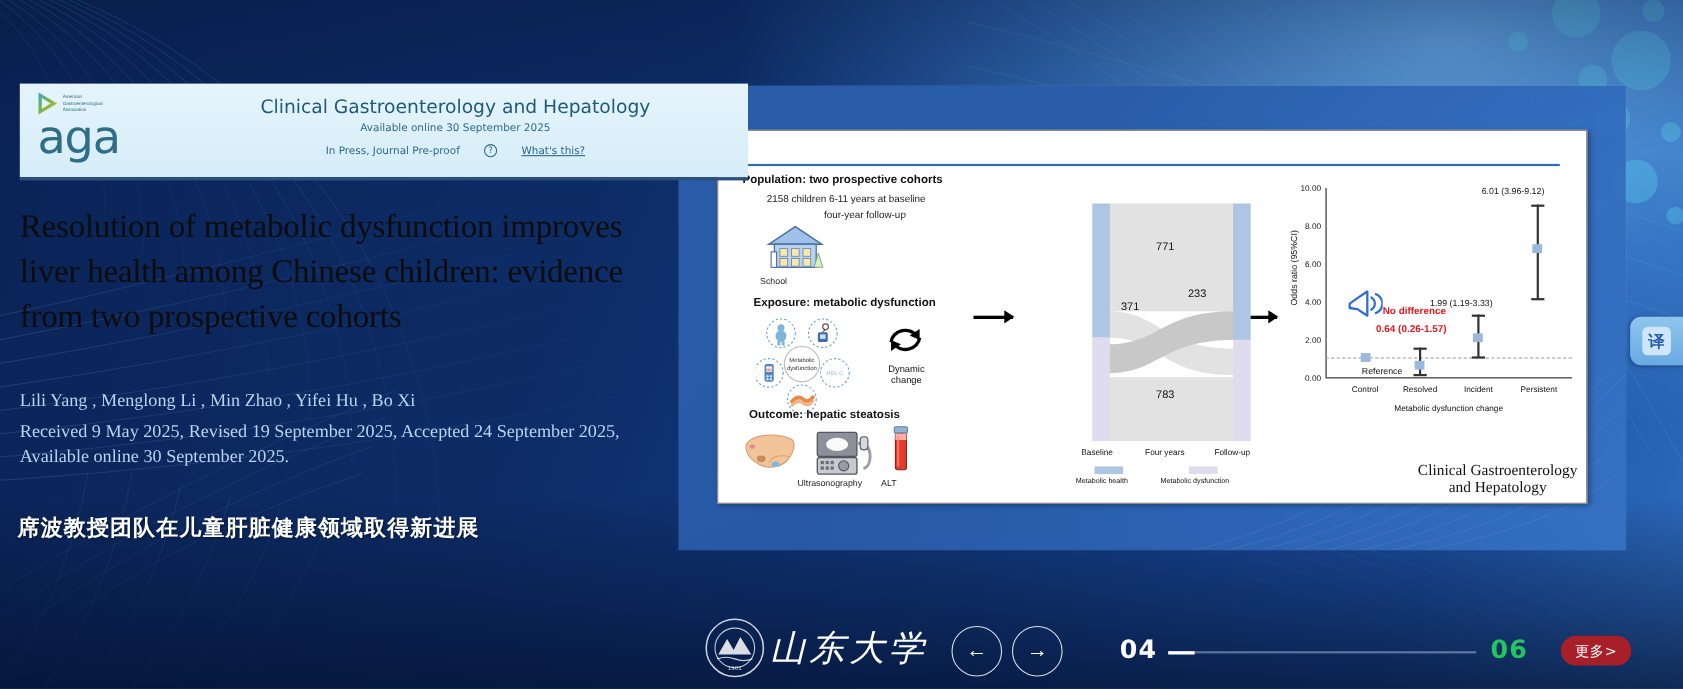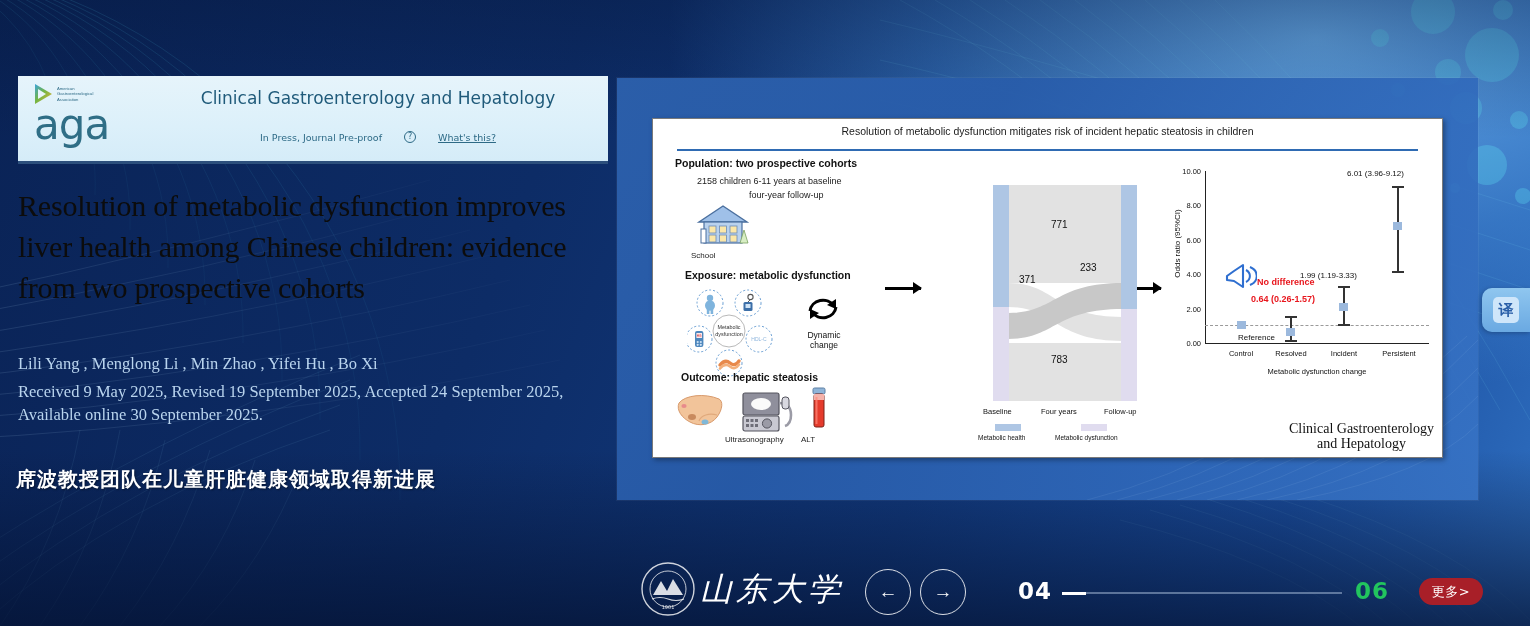--- a/index.html
+++ b/index.html
@@ -93,21 +93,21 @@
   .fx-ci   { position:absolute; width:1.5px; background:#333; }
   .fx-cap  { position:absolute; height:1.5px; background:#333; }
 
   #ga-journal {
     position:absolute; right:8px; bottom:6px; text-align:center;
     font-family:"Liberation Serif", serif; font-size:14px; color:#111; line-height:1.08;
   }
 
   
   #aga-card {
-    position:absolute; left:18px; top:76px; width:590px; height:88px;
+    position:absolute; left:18px; top:76px; width:662px; height:88px;
     background: linear-gradient(180deg,#e6f4fb 0%, #dcf0fa 60%, #d5ecf8 100%);
     border-bottom: 3px solid #2c4f7c;
   }
   #aga-logo { position:absolute; left:14px; top:6px; width:110px; height:74px; }
   #aga-jtitle {
     position:absolute; left:140px; right:10px; top:12px;
     text-align:center; font-size:17px; color:#1f5a7a;
     font-family:"DejaVu Sans", sans-serif;
   }
   #aga-online {
@@ -318,21 +318,20 @@
       <path d="M560,422 Q715,386 850,258"></path>
       <path d="M590,422 Q740,388 861,262"></path>
       <path d="M620,422 Q765,390 861,290"></path>
       <path d="M650,422 Q790,392 861,318"></path>
       <path d="M680,422 Q812,396 861,346"></path>
     </g>
   </svg>
 </div>
 
 <div id="ga-card">
-  <div id="ga-title">Resolution of metabolic dysfunction mitigates risk of incident hepatic steatosis in children</div>
   <div id="ga-rule"></div>
 
   <div class="ga-head" style="left:22px; top:38px;">Population: two prospective cohorts</div>
   <div class="ga-sub" style="left:44px; top:57px;">2158 children 6-11 years at baseline</div>
   <div class="ga-sub" style="left:96px; top:71px;">four-year follow-up</div>
 
   <svg class="school" style="left:42px; top:84px;" width="56" height="46" viewBox="0 0 56 46">
     <polygon points="28,3 52,19 4,19" fill="#9fc0e8" stroke="#4a6f9e" stroke-width="1.4"></polygon>
     <rect x="9" y="19" width="38" height="21" fill="#b9d2ee" stroke="#4a6f9e" stroke-width="1.2"></rect>
     <rect x="14" y="23" width="7" height="7" fill="#fbe7a8" stroke="#6b8bb5" stroke-width=".8"></rect>
@@ -538,20 +537,21 @@
       </linearGradient>
     </defs>
     <polygon points="3,2 3,22 20,12" fill="url(#agaTri)"></polygon>
     <polygon points="6,7 6,17 14,12" fill="#e8f4fb"></polygon>
     <text x="25" y="7.5" font-size="4.2" fill="#2d6a86" font-family="Liberation Sans, sans-serif">American</text>
     <text x="25" y="13" font-size="4.2" fill="#2d6a86" font-family="Liberation Sans, sans-serif">Gastroenterological</text>
     <text x="25" y="18.5" font-size="4.2" fill="#2d6a86" font-family="Liberation Sans, sans-serif">Association</text>
     <text x="2" y="57" font-size="42" fill="#2f6e86" font-family="DejaVu Sans, sans-serif" letter-spacing="-1">aga</text>
   </svg>
   <div id="aga-jtitle">Clinical Gastroenterology and Hepatology</div>
+  <div id="aga-online">Available online 30 September 2025</div>
   <div id="aga-row3">
     <span>In Press, Journal Pre-proof</span>
     <span class="qmark">?</span>
     <span id="aga-whatsthis">What's this?</span>
   </div>
 </div>
 
 <div id="paper-title">Resolution of metabolic dysfunction improves liver health among Chinese children: evidence from two prospective cohorts</div>
 <div id="paper-authors">Lili Yang , Menglong Li , Min Zhao , Yifei Hu , Bo Xi</div>
 <div id="paper-dates">Received 9 May 2025, Revised 19 September 2025, Accepted 24 September 2025, Available online 30 September 2025.</div>

